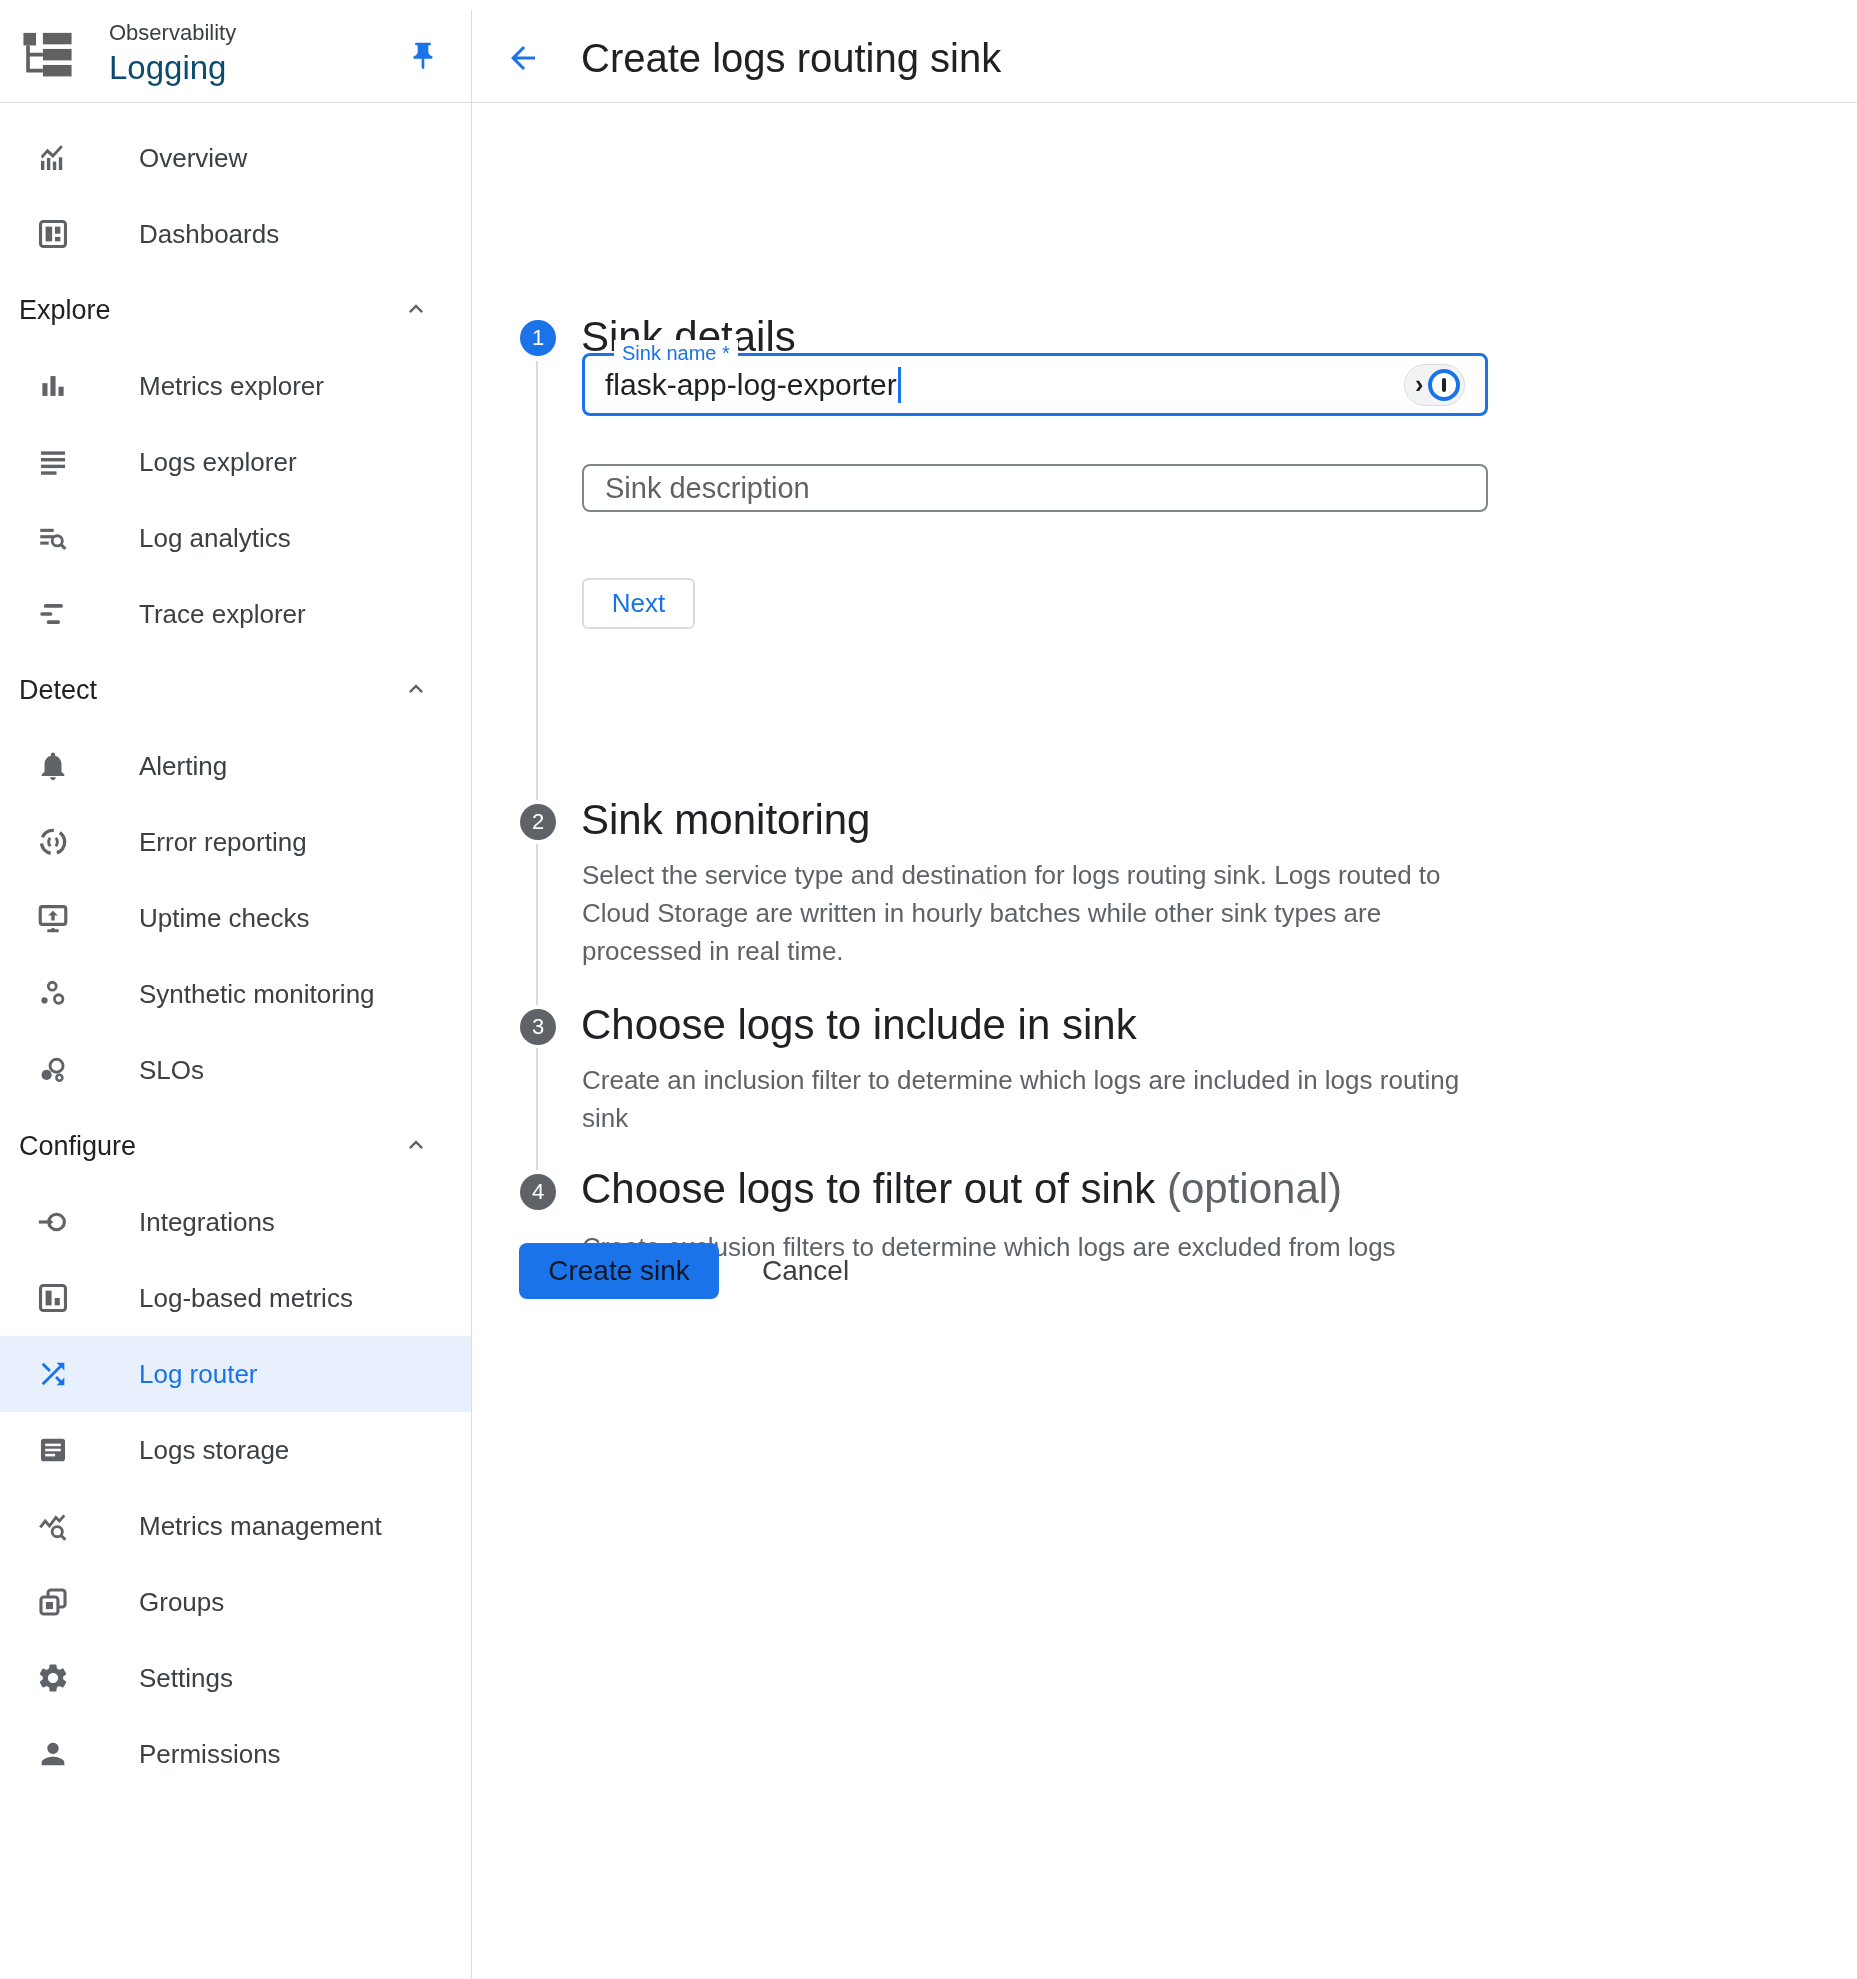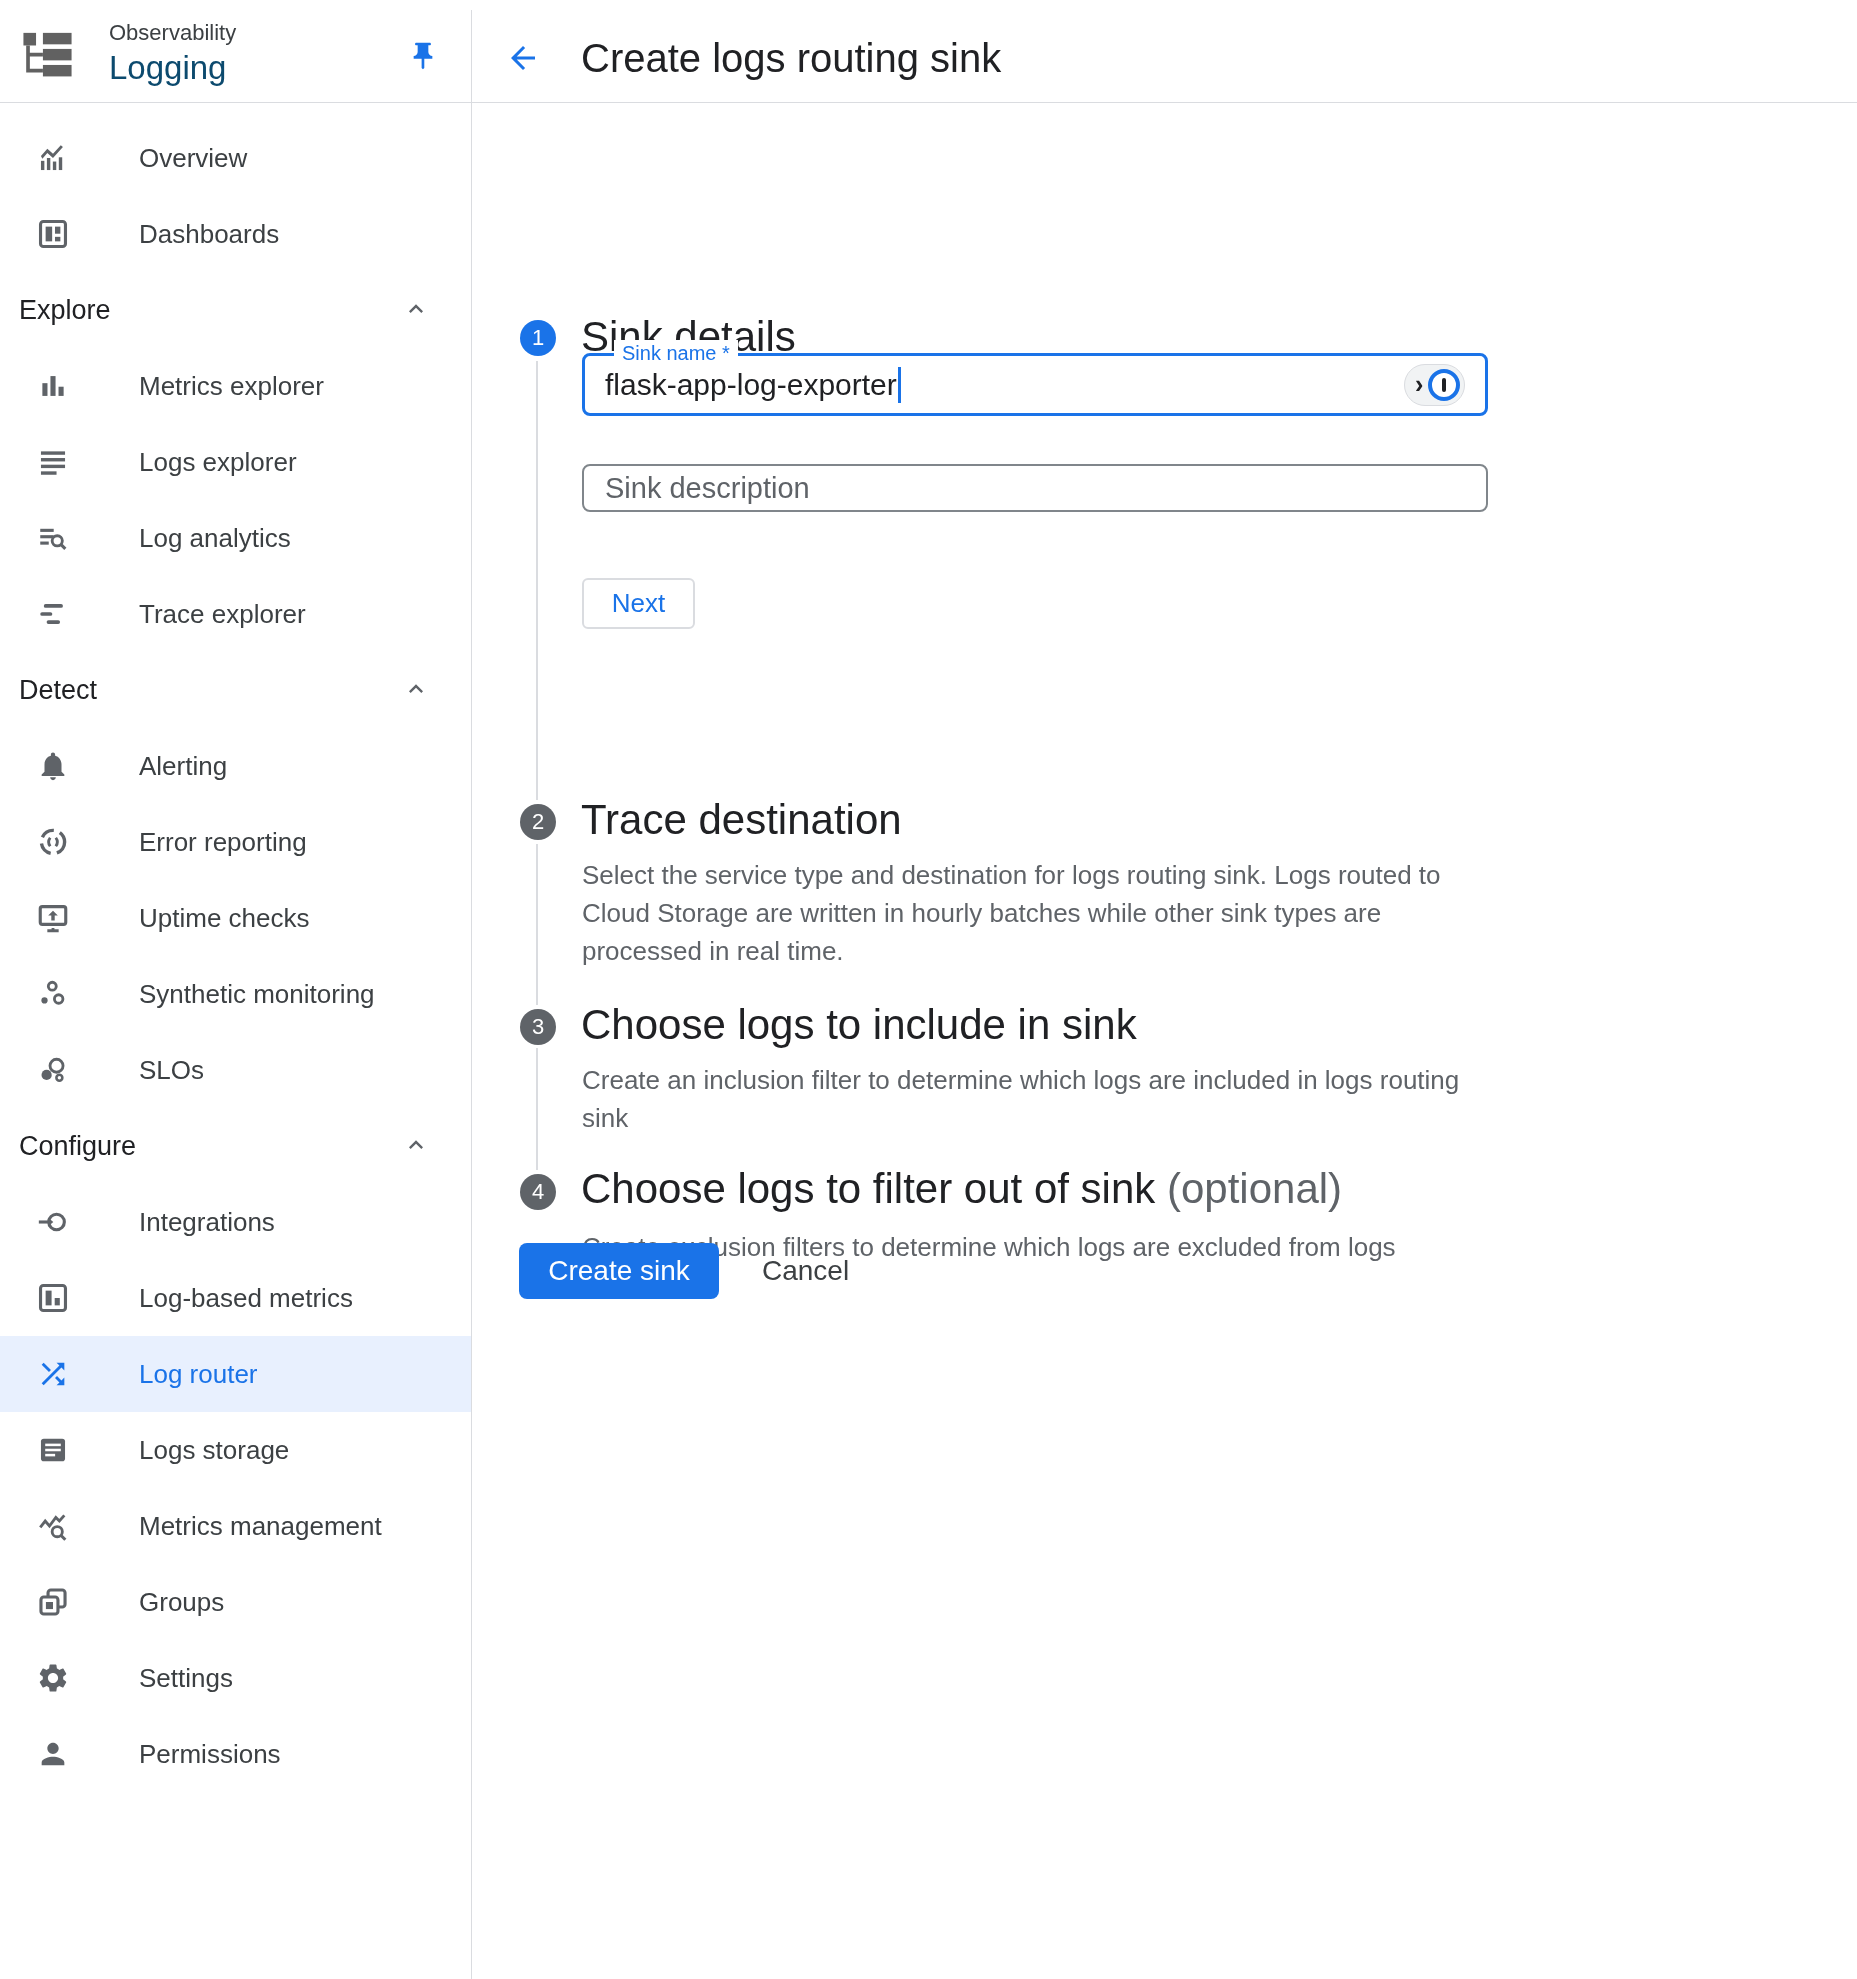--- a/index.html
+++ b/index.html
@@ -80,21 +80,21 @@
   .op-circle { width: 32px; height: 32px; border-radius: 50%; background: #fff;
     border: 4px solid #1a73e8; display: flex; align-items: center; justify-content: center; }
   .op-bar { width: 4px; height: 14px; background: #202124; border-radius: 2px; }
 
   .next-btn { position: absolute; left: 110px; top: 475px; width: 113px; height: 51px;
     background: #fff; border: 2px solid #dadce0; border-radius: 6px; color: #1a73e8;
     font-size: 26px; font-weight: 500; font-family: "Liberation Sans", sans-serif;
     cursor: pointer; }
 
   .create-btn { position: absolute; left: 47px; top: 1140px; width: 200px; height: 56px;
-    background: #1a73e8; border: none; border-radius: 8px; color: #ffffff; font-size: 28px;
+    background: #1a73e8; border: none; border-radius: 8px; color: #0f172a; font-size: 28px;
     font-weight: 500; font-family: "Liberation Sans", sans-serif; cursor: pointer; }
   .cancel-btn { position: absolute; left: 274px; top: 1140px; height: 56px; padding: 0 16px;
     background: transparent; border: none; color: #3c4043; font-size: 28px; font-weight: 500;
     font-family: "Liberation Sans", sans-serif; cursor: pointer; }
 </style>
 </head>
 <body>
 
 <div class="top-hairline"></div>
 
@@ -394,21 +394,21 @@
       </span>
     </div>
 
     <div class="textfield tf-desc">
       <span class="tf-placeholder">Sink description</span>
     </div>
 
     <button class="next-btn">Next</button>
 
     <div class="step-circle inactive" style="top:701px">2</div>
-    <div class="step-title" style="top:691px">Trace destination</div>
+    <div class="step-title" style="top:691px">Sink monitoring</div>
     <div class="step-desc" style="top:753px">Select the service type and destination for logs routing sink. Logs routed to
 Cloud Storage are written in hourly batches while other sink types are
 processed in real time.</div>
     <div class="connector" style="top:741px;height:161px"></div>
 
     <div class="step-circle inactive" style="top:906px">3</div>
     <div class="step-title" style="top:896px">Choose logs to include in sink</div>
     <div class="step-desc" style="top:958px">Create an inclusion filter to determine which logs are included in logs routing
 sink</div>
     <div class="connector" style="top:945px;height:122px"></div>

